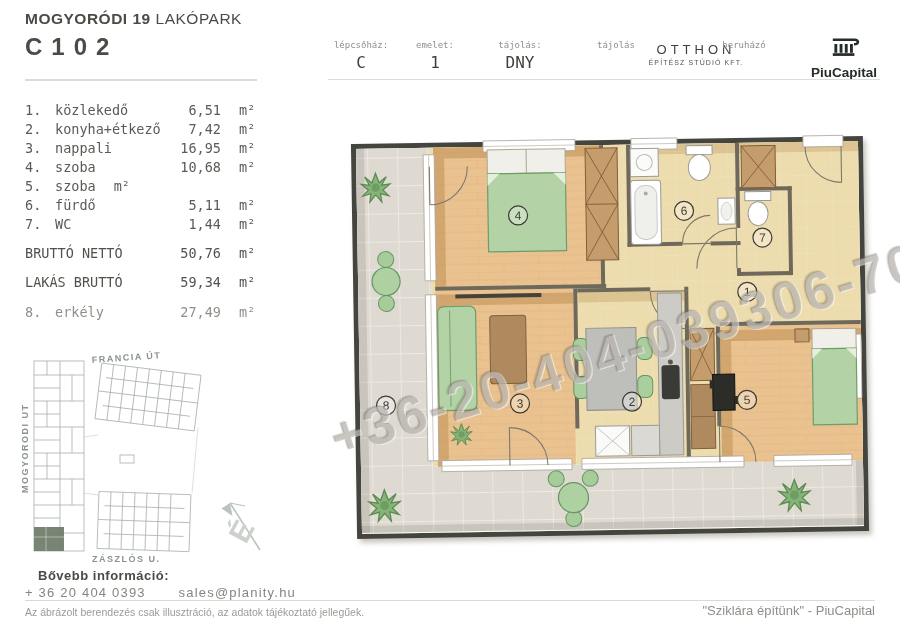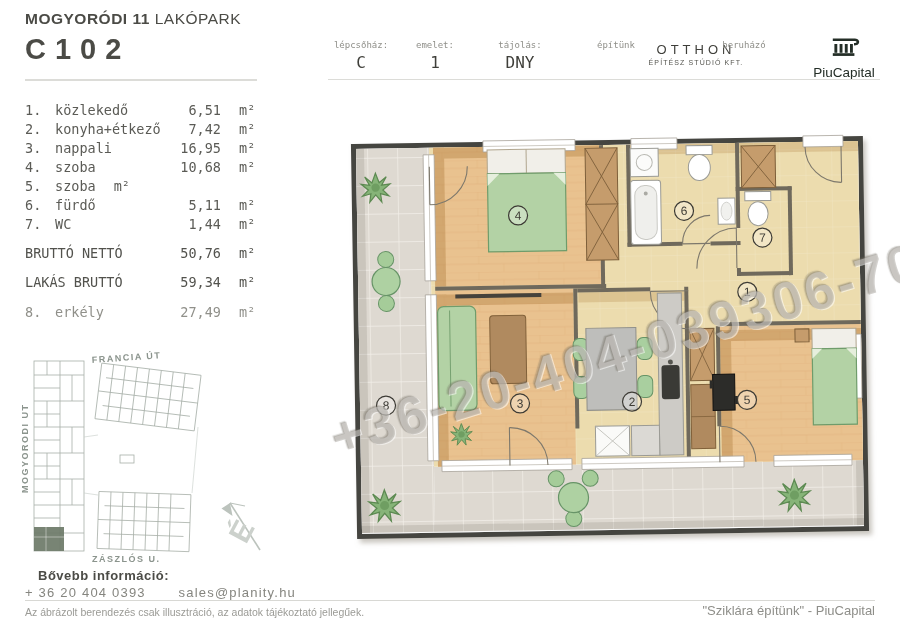--- a/index.html
+++ b/index.html
@@ -3,29 +3,29 @@
 <meta charset="utf-8">
 <style>
   html,body{margin:0;padding:0;}
   body{width:900px;height:636px;position:relative;background:#ffffff;overflow:hidden;
        font-family:"Liberation Sans",sans-serif;color:#4b4b46;}
   .abs{position:absolute;}
 
   
   .title{left:25px;top:10px;font-size:15.5px;letter-spacing:.5px;color:#4b4b46;}
   .title b{font-weight:bold;}
-  .unit-id{left:25px;top:33px;font-size:29px;font-weight:bold;letter-spacing:9px;color:#4b4b46;}
+  .unit-id{left:25px;top:33px;font-size:24px;font-weight:bold;letter-spacing:9px;color:#4b4b46;}
   .rule{height:0;border-top:2px solid #dcdcd8;}
   .hfield{top:40px;text-align:center;font-family:"DejaVu Sans Mono",monospace;}
   .hfield .lbl{font-size:9px;color:#8f8f89;}
   .hfield .val{font-size:16px;color:#3f3f3a;margin-top:3px;}
   .arch .val1{font-size:13px;letter-spacing:4px;color:#3f3f3a;font-family:"Liberation Sans",sans-serif;font-weight:500;}
   .arch .val2{font-size:7px;letter-spacing:1.1px;color:#55554f;margin-top:2px;font-family:"Liberation Sans",sans-serif;}
   .inv{font-family:"Liberation Sans",sans-serif;}
-  .inv .brand{font-size:13.5px;font-weight:normal;color:#232d26;margin-top:1px;}
+  .inv .brand{font-size:13.5px;font-weight:bold;color:#232d26;margin-top:1px;}
 
   
   .roomlist{left:25px;top:101px;width:238px;font-family:"DejaVu Sans Mono",monospace;
             font-size:13.5px;color:#5b5b56;}
   .rrow{display:flex;line-height:19px;}
   .rnum{width:30px;}
   .rname{flex:0 0 auto;}
   .rarea{flex:1;text-align:right;}
   .runit{width:24px;margin-left:18px;}
   .tot{margin-top:10px;color:#52524d;}
@@ -48,39 +48,39 @@
   .contact{left:25px;top:585px;font-size:13px;letter-spacing:1.2px;color:#85857f;}
   .contact .em{margin-left:28px;}
   .fline{left:25px;top:600px;width:850px;border-top:1px solid #d8d8d4;}
   .disclaimer{left:25px;top:606px;font-size:10.5px;color:#9b9b96;}
   .slogan{right:25px;top:603px;font-size:13px;color:#8e8e89;}
   svg text{font-family:"Liberation Sans",sans-serif;}
 </style>
 </head>
 <body>
 
-<div class="abs title"><b>MOGYORÓDI 11</b><span> LAKÓPARK</span></div>
+<div class="abs title"><b>MOGYORÓDI 19</b><span> LAKÓPARK</span></div>
 
 <div class="abs unit-id">C102</div>
 <div class="abs rule" style="left:25px;top:79px;width:232px;"></div>
 
 <div class="abs hfield" style="left:328px;width:66px;">
   <div class="lbl">lépcsőház:</div>
   <div class="val">C</div>
 </div>
 <div class="abs hfield" style="left:404px;width:62px;">
   <div class="lbl">emelet:</div>
   <div class="val">1</div>
 </div>
 <div class="abs hfield" style="left:478px;width:84px;">
   <div class="lbl">tájolás:</div>
   <div class="val">DNY</div>
 </div>
 <div class="abs hfield arch" style="left:596px;width:40px;">
-  <div class="lbl">építünk</div>
+  <div class="lbl">tájolás</div>
 </div>
 <div class="abs hfield arch" style="left:638px;width:116px;top:42px;">
   <div class="val1">OTTHON</div>
   <div class="val2">ÉPÍTÉSZ STÚDIÓ KFT.</div>
 </div>
 <div class="abs hfield" style="left:722px;width:44px;">
   <div class="lbl">beruházó</div>
 </div>
 <div class="abs hfield inv" style="left:806px;width:76px;top:36px;text-align:center;">
   <svg width="36" height="24" viewBox="0 0 44 30">

